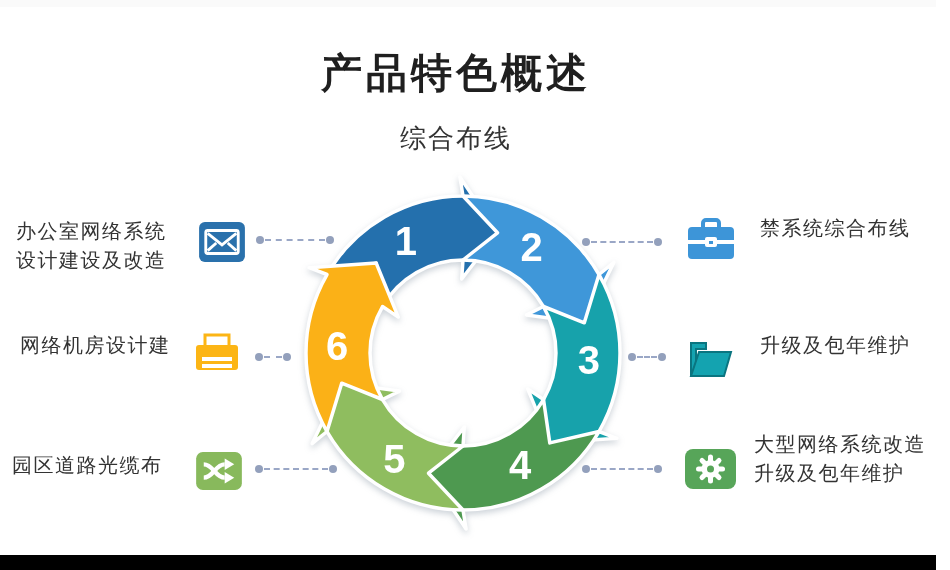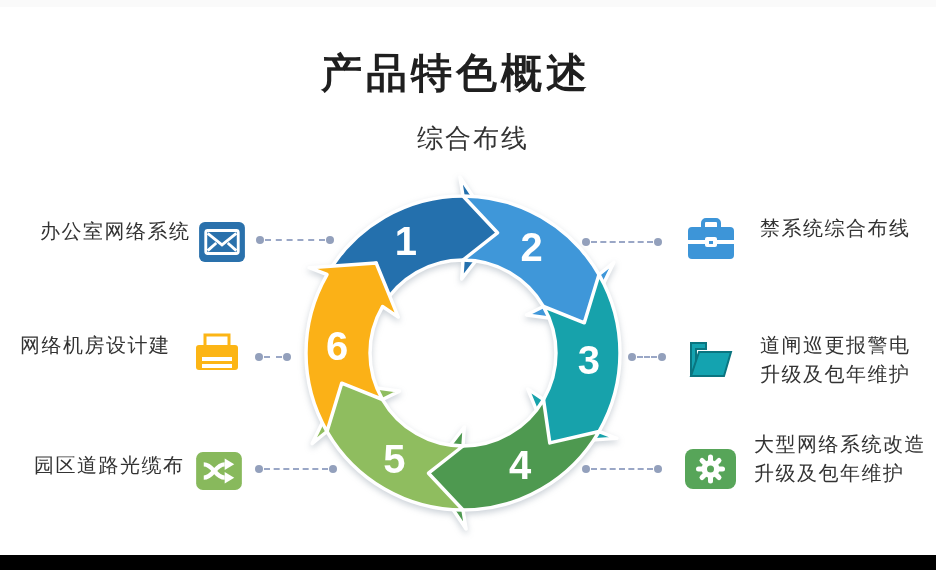--- a/index.html
+++ b/index.html
@@ -9,21 +9,21 @@
   }
   .topstrip{position:absolute;left:0;top:0;width:950px;height:7px;background:#fafafa;}
   .bottombar{position:absolute;left:0;bottom:0;width:950px;height:15px;background:#000;}
   .heading{position:absolute;left:0;top:0;width:912px;text-align:center;}
   .title{
     margin:0;position:absolute;top:46px;left:0;width:100%;
     font-size:41px;font-weight:bold;letter-spacing:4px;color:#1f1f1f;
   }
   .subtitle{
     position:absolute;top:121px;left:0;width:100%;
-    font-size:26px;letter-spacing:2px;color:#333;font-weight:normal;margin-left:17px;
+    font-size:26px;letter-spacing:2px;color:#333;font-weight:normal;
   }
   .ring{
     position:absolute;left:273px;top:163px;width:380px;height:380px;
     filter:drop-shadow(0 3px 3px rgba(90,110,130,.30));
   }
   .ring text{font-family:"Liberation Sans","DejaVu Sans",sans-serif;font-size:40px;font-weight:bold;}
   .feature-text{
     position:absolute;color:#333;font-size:20px;line-height:29px;letter-spacing:1.5px;
   }
   .icon{position:absolute;}
@@ -50,22 +50,23 @@
       <path d="M 326.0 111.5 A 157 157 0 0 1 326.0 268.5 L 343.9 275.3 L 276.8 279.9 L 254.7 225.9 L 270.5 236.5 A 93 93 0 0 0 270.5 143.5 L 311.3 159.8 Z" fill="#17a2ab" stroke="#fff" stroke-width="3.5" stroke-linejoin="round"></path>
       <text x="315.8" y="210.6" text-anchor="middle" fill="#fff">3</text>
       <path d="M 326.0 268.5 A 157 157 0 0 1 190.0 347.0 L 193.1 366.0 L 155.5 310.2 L 191.3 264.0 L 190.0 283.0 A 93 93 0 0 0 270.5 236.5 L 276.8 279.9 Z" fill="#4e9950" stroke="#fff" stroke-width="3.5" stroke-linejoin="round"></path>
       <text x="247.2" y="316.3" text-anchor="middle" fill="#fff">4</text>
       <path d="M 190.0 347.0 A 157 157 0 0 1 54.0 268.5 L 39.1 280.6 L 68.7 220.2 L 126.6 228.1 L 109.5 236.5 A 93 93 0 0 0 190.0 283.0 L 155.5 310.2 Z" fill="#8fbd5f" stroke="#fff" stroke-width="3.5" stroke-linejoin="round"></path>
       <text x="121.4" y="309.7" text-anchor="middle" fill="#fff">5</text>
       <path d="M 54.0 268.5 A 157 157 0 0 1 54.0 111.5 L 36.1 104.7 L 103.2 100.1 L 125.3 154.1 L 109.5 143.5 A 93 93 0 0 0 109.5 236.5 L 68.7 220.2 Z" fill="#fbb117" stroke="#fff" stroke-width="3.5" stroke-linejoin="round"></path>
       <text x="64.2" y="197.4" text-anchor="middle" fill="#fff">6</text>
     </svg>
 
-  <div class="feature-text" style="left:16px;top:217px;width:170px;margin-left:24px;">
+  <div class="feature-text" style="left:16px;top:217px;width:170px;">
     <div>办公室网络系统</div>
+    <div>设计建设及改造</div>
   </div>
   <svg class="icon" style="left:198px;top:221px;" width="48" height="42" viewBox="0 0 50 44">
     <rect x="1" y="1" width="48" height="42" rx="6" fill="#2a71ac"></rect>
     <rect x="8" y="10" width="34" height="24" rx="2" fill="none" stroke="#fff" stroke-width="3"></rect>
     <path d="M10 13 L25 25 L40 13" fill="none" stroke="#fff" stroke-width="3"></path>
     <path d="M10 31 L19 23 M40 31 L31 23" fill="none" stroke="#fff" stroke-width="3"></path>
   </svg>
   <div class="connector" style="left:256px;top:236px;width:78px;">
     <span class="dot"></span>
     <span class="dash"></span>
@@ -80,21 +81,21 @@
     <rect x="4" y="12" width="42" height="25" rx="3" fill="#fcb515"></rect>
     <rect x="10" y="24" width="30" height="4" fill="#fff"></rect>
     <rect x="10" y="31" width="30" height="4" fill="#fff"></rect>
   </svg>
   <div class="connector" style="left:255px;top:353px;width:36px;">
     <span class="dot"></span>
     <span class="dash"></span>
     <span class="dot"></span>
   </div>
 
-  <div class="feature-text" style="left:34px;top:451px;width:170px;">
+  <div class="feature-text" style="left:12px;top:451px;width:170px;">
     <div>园区道路光缆布</div>
   </div>
   <svg class="icon" style="left:195px;top:451px;" width="48" height="40" viewBox="0 0 50 42">
     <rect x="1" y="1" width="48" height="40" rx="7" fill="#88b95c"></rect>
     <path d="M9 14 C19 14 21 28 31 28" fill="none" stroke="#fff" stroke-width="4.5"></path>
     <path d="M9 28 C19 28 21 14 31 14" fill="none" stroke="#fff" stroke-width="4.5"></path>
     <polygon points="31,22 41,28 31,34" fill="#fff"></polygon>
     <polygon points="31,8 41,14 31,20" fill="#fff"></polygon>
   </svg>
   <div class="connector" style="left:255px;top:465px;width:82px;">
@@ -122,21 +123,20 @@
   <div class="connector" style="left:628px;top:353px;width:38px;">
     <span class="dot"></span>
     <span class="dash"></span>
     <span class="dot"></span>
   </div>
   <svg class="icon" style="left:687px;top:336px;" width="48" height="44" viewBox="0 0 48 44">
     <path d="M4 40 L4 7 L19 7 L19 13 L9 13 L9 40 Z" stroke-width="2" fill="#14a3b0" stroke="#0a7580"></path>
     <polygon points="12,16 44,16 37,40 4,40" stroke-width="2" fill="#14a3b0" stroke="#0a7580"></polygon>
   </svg>
   <div class="feature-text" style="left:760px;top:331px;width:186px;">
-    <div>道闸巡更报警电</div>
     <div>升级及包年维护</div>
   </div>
 
   <div class="connector" style="left:582px;top:465px;width:80px;">
     <span class="dot"></span>
     <span class="dash"></span>
     <span class="dot"></span>
   </div>
   <svg class="icon" style="left:684px;top:448px;" width="53" height="42" viewBox="0 0 53 42">
     <rect x="1" y="1" width="51" height="40" rx="8" fill="#57a559"></rect>

